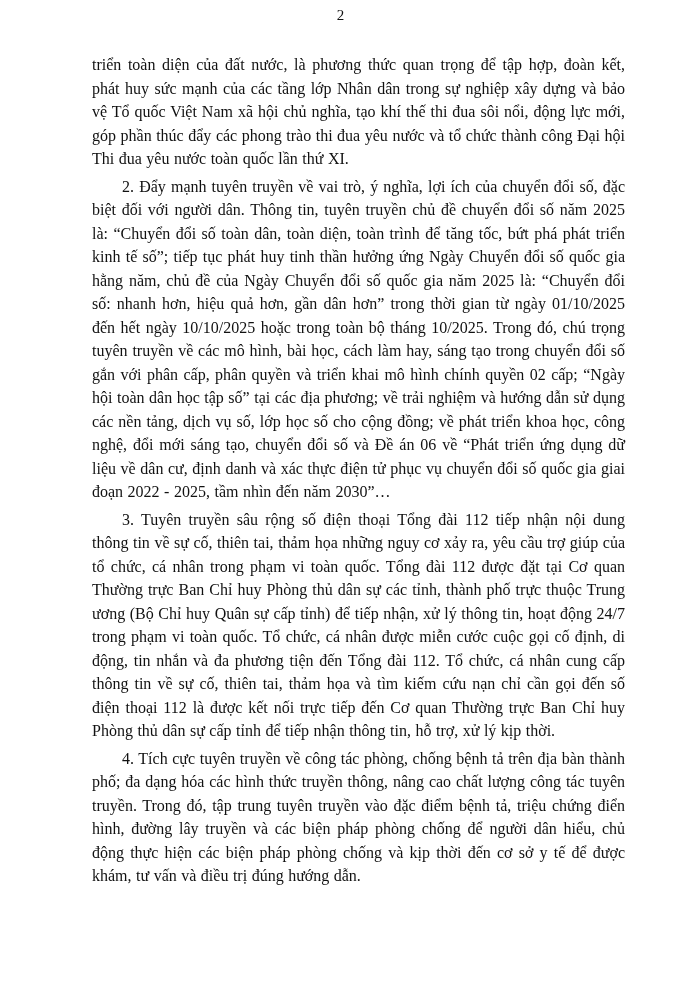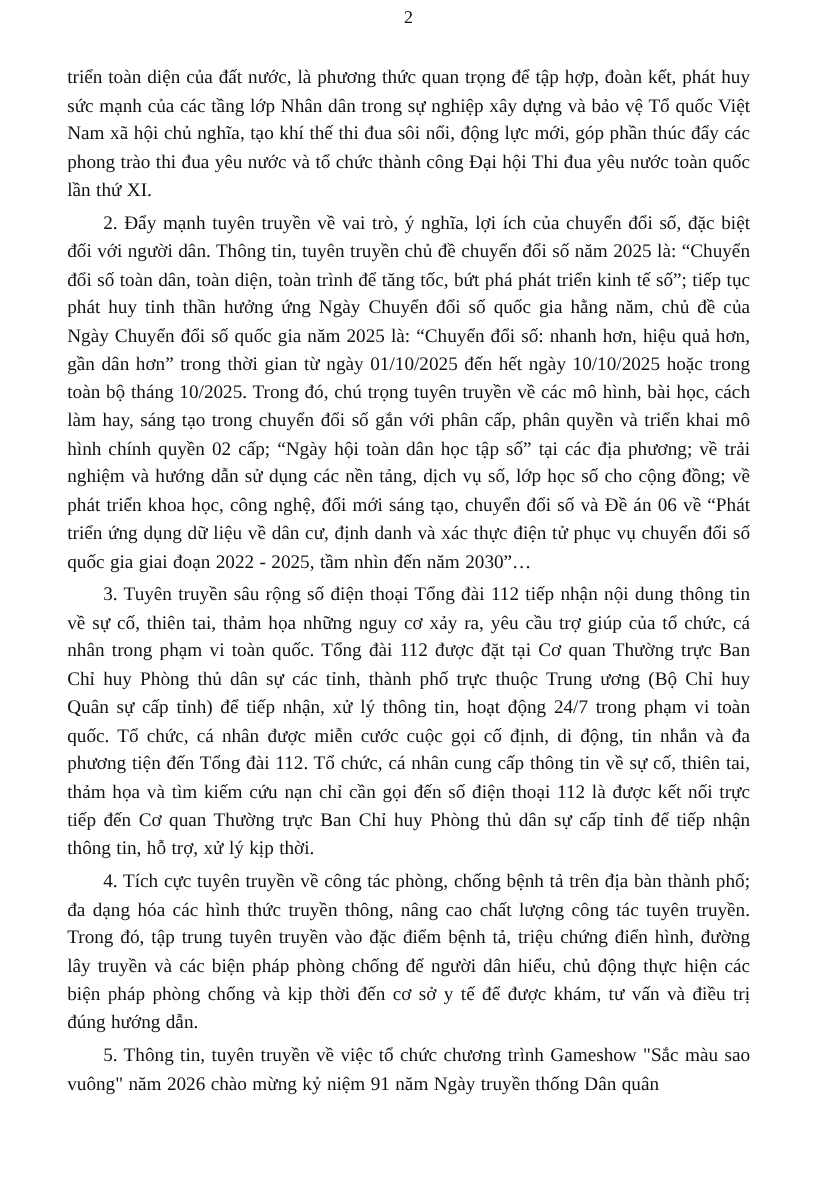--- a/index.html
+++ b/index.html
@@ -18,21 +18,21 @@
       background: #ffffff;
       padding-top: 6px;
     }
     .page-number {
       text-align: center;
       font-size: 15px;
       line-height: 18px;
       color: #111111;
     }
     .doc-body {
-      margin: 29px 56px 0 56px; 
+      margin: 29px 56px 0 92px; 
       text-align: justify;
       font-size: 16px;
       line-height: 23.5px;
       color: #111111;
       word-spacing: 0.5px;
     }
     .para {
       text-indent: 30px;
       margin-bottom: 4px;
     }
@@ -48,15 +48,14 @@
 
   <div class="doc-body">
     <p class="para no-indent">triển toàn diện của đất nước, là phương thức quan trọng để tập hợp, đoàn kết, phát huy sức mạnh của các tầng lớp Nhân dân trong sự nghiệp xây dựng và bảo vệ Tổ quốc Việt Nam xã hội chủ nghĩa, tạo khí thế thi đua sôi nổi, động lực mới, góp phần thúc đẩy các phong trào thi đua yêu nước và tổ chức thành công Đại hội Thi đua yêu nước toàn quốc lần thứ XI.</p>
 
     <p class="para">2. Đẩy mạnh tuyên truyền về vai trò, ý nghĩa, lợi ích của chuyển đổi số, đặc biệt đối với người dân. Thông tin, tuyên truyền chủ đề chuyển đổi số năm 2025 là: “Chuyển đổi số toàn dân, toàn diện, toàn trình để tăng tốc, bứt phá phát triển kinh tế số”; tiếp tục phát huy tinh thần hưởng ứng Ngày Chuyển đổi số quốc gia hằng năm, chủ đề của Ngày Chuyển đổi số quốc gia năm 2025 là: “Chuyển đổi số: nhanh hơn, hiệu quả hơn, gần dân hơn” trong thời gian từ ngày 01/10/2025 đến hết ngày 10/10/2025 hoặc trong toàn bộ tháng 10/2025. Trong đó, chú trọng tuyên truyền về các mô hình, bài học, cách làm hay, sáng tạo trong chuyển đổi số gắn với phân cấp, phân quyền và triển khai mô hình chính quyền 02 cấp; “Ngày hội toàn dân học tập số” tại các địa phương; về trải nghiệm và hướng dẫn sử dụng các nền tảng, dịch vụ số, lớp học số cho cộng đồng; về phát triển khoa học, công nghệ, đổi mới sáng tạo, chuyển đổi số và Đề án 06 về “Phát triển ứng dụng dữ liệu về dân cư, định danh và xác thực điện tử phục vụ chuyển đổi số quốc gia giai đoạn 2022 - 2025, tầm nhìn đến năm 2030”…</p>
 
     <p class="para">3. Tuyên truyền sâu rộng số điện thoại Tổng đài 112 tiếp nhận nội dung thông tin về sự cố, thiên tai, thảm họa những nguy cơ xảy ra, yêu cầu trợ giúp của tổ chức, cá nhân trong phạm vi toàn quốc. Tổng đài 112 được đặt tại Cơ quan Thường trực Ban Chỉ huy Phòng thủ dân sự các tỉnh, thành phố trực thuộc Trung ương (Bộ Chỉ huy Quân sự cấp tỉnh) để tiếp nhận, xử lý thông tin, hoạt động 24/7 trong phạm vi toàn quốc. Tổ chức, cá nhân được miễn cước cuộc gọi cố định, di động, tin nhắn và đa phương tiện đến Tổng đài 112. Tổ chức, cá nhân cung cấp thông tin về sự cố, thiên tai, thảm họa và tìm kiếm cứu nạn chỉ cần gọi đến số điện thoại 112 là được kết nối trực tiếp đến Cơ quan Thường trực Ban Chỉ huy Phòng thủ dân sự cấp tỉnh để tiếp nhận thông tin, hỗ trợ, xử lý kịp thời.</p>
 
     <p class="para">4. Tích cực tuyên truyền về công tác phòng, chống bệnh tả trên địa bàn thành phố; đa dạng hóa các hình thức truyền thông, nâng cao chất lượng công tác tuyên truyền. Trong đó, tập trung tuyên truyền vào đặc điểm bệnh tả, triệu chứng điển hình, đường lây truyền và các biện pháp phòng chống để người dân hiểu, chủ động thực hiện các biện pháp phòng chống và kịp thời đến cơ sở y tế để được khám, tư vấn và điều trị đúng hướng dẫn.</p>
 
-    <p class="para">5. Thông tin, tuyên truyền về việc tổ chức chương trình Gameshow "Sắc màu sao vuông" năm 2026 chào mừng kỷ niệm 91 năm Ngày truyền thống Dân quân</p>
   </div>
 </div>
 
 </body></html>

